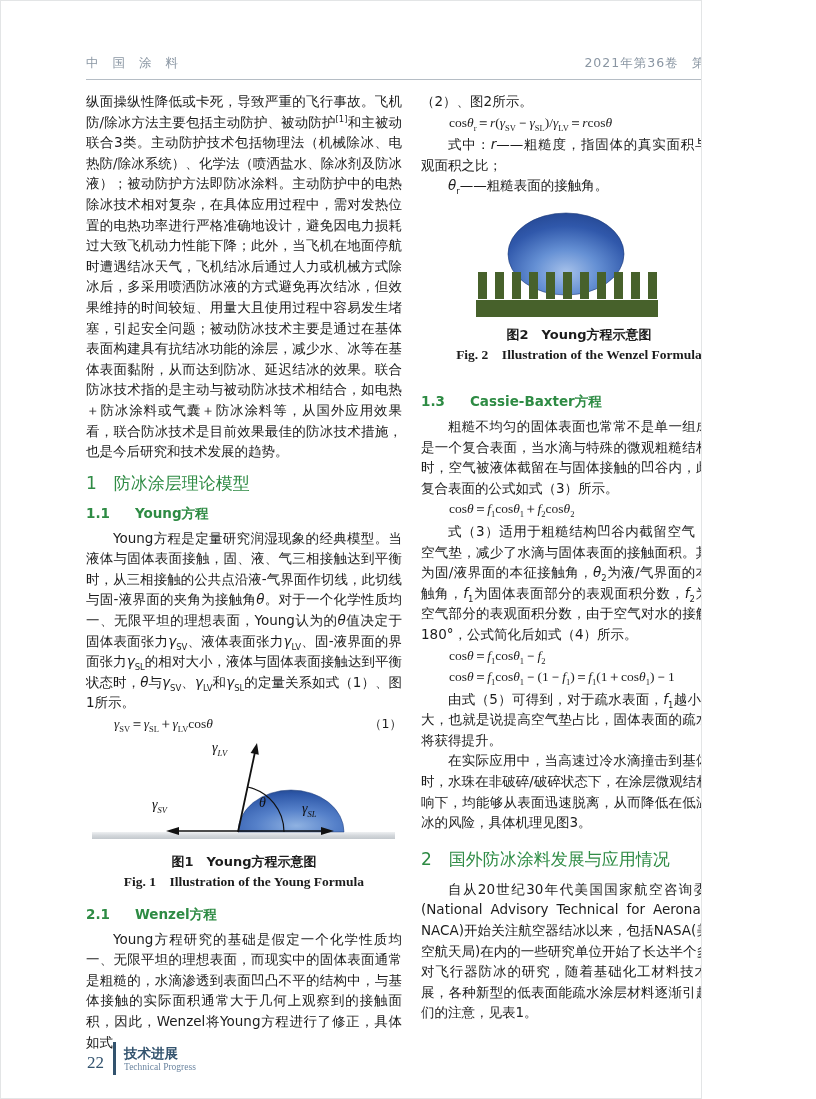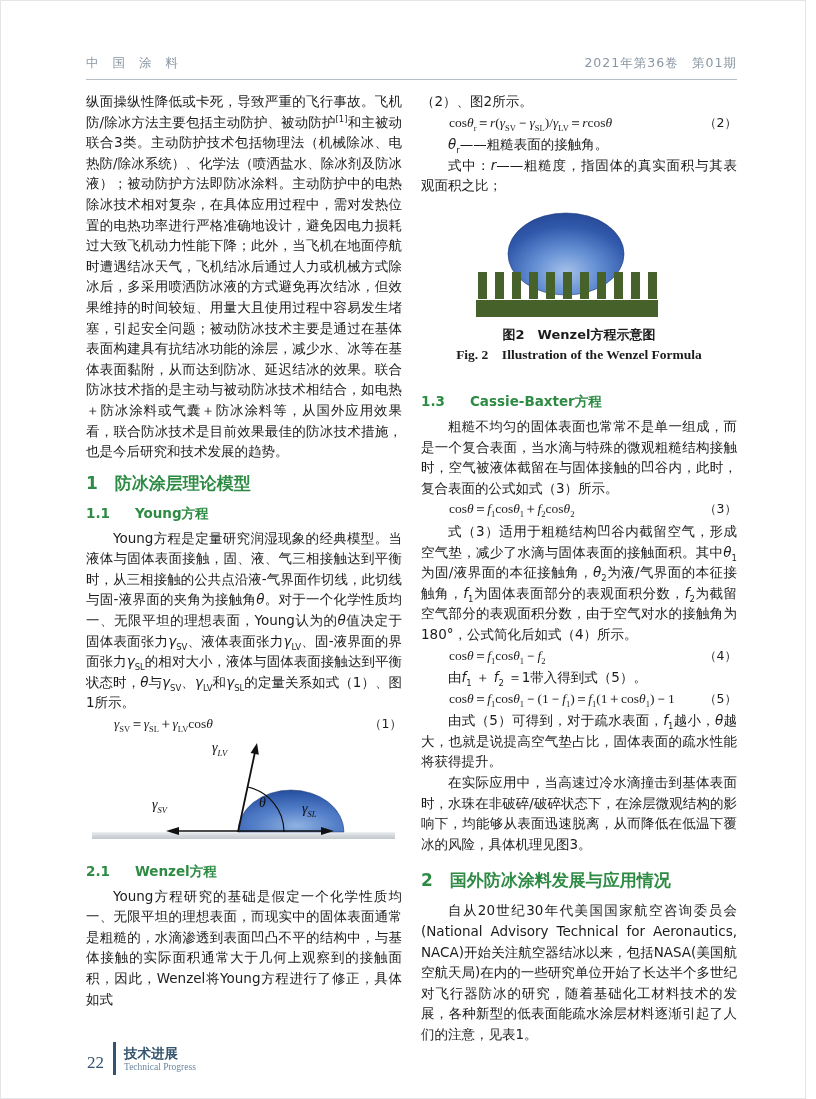--- a/index.html
+++ b/index.html
@@ -7,32 +7,32 @@
     --header-gray:#8a96a3;
     --footer-blue:#33536e;
     --footer-blue-light:#6b85a0;
     --figure-green:#47612b;
     --text-color:#1c1c1c;
     --rule-color:#b5bdc5;
   }
   *{box-sizing:border-box;margin:0;padding:0;}
   html,body{background:#ffffff;}
   body{font-family:"DejaVu Sans",sans-serif;color:var(--text-color);}
-  .page{position:relative;width:806px;height:1099px;background:#fff;overflow:hidden;border:1px solid #e3e5e6;}
+  .page{position:relative;width:702px;height:1099px;background:#fff;overflow:hidden;border:1px solid #e3e5e6;}
   .page-header{position:absolute;left:85px;top:54px;width:651px;display:flex;justify-content:space-between;align-items:flex-end;border-bottom:1px solid var(--rule-color);padding-bottom:7px;}
   .journal-name{font-size:12.5px;color:var(--header-gray);letter-spacing:5px;}
   .issue-info{font-size:12.5px;color:var(--header-gray);letter-spacing:1px;}
   .col{position:absolute;top:90px;width:316px;font-size:13.5px;line-height:20.6px;text-align:justify;}
   .col-left{left:85px;}
   .col-right{left:420px;}
   p.body{text-align:justify;}
   p.ind{text-indent:2em;}
   sup{font-size:8.5px;vertical-align:super;line-height:0;}
   sub{font-size:8.5px;vertical-align:sub;line-height:0;}
-  h1.sec{color:var(--heading-green);font-size:17px;font-weight:bold;margin:9px 0 8px 0;line-height:24px;text-align:left;}
+  h1.sec{color:var(--heading-green);font-size:17px;font-weight:normal;margin:9px 0 8px 0;line-height:24px;text-align:left;}
   h1.sec .sec-num{margin-right:17px;}
   h2.subsec{color:var(--heading-green);font-size:13.5px;font-weight:bold;margin:5px 0 5px 0;line-height:20px;text-align:left;}
   h2.subsec .sec-num{margin-right:25px;}
   .equation{display:flex;justify-content:space-between;align-items:baseline;padding-left:28px;margin:1px 0;font-family:"Liberation Serif",serif;font-size:13.5px;line-height:20.6px;gap:12px;}
   .eq-body{white-space:nowrap;}
   .eq-num{font-family:"DejaVu Sans",sans-serif;font-size:12.5px;}
   .figure{margin:4px 0 2px 0;}
   .fig-canvas{position:relative;}
   .fig-label{position:absolute;font-family:"Liberation Serif",serif;font-size:14px;font-style:italic;color:#111;}
   .fig-caption-zh{text-align:center;font-weight:bold;font-size:13px;line-height:20px;margin-top:3px;}
@@ -96,39 +96,41 @@
           <polygon points="248,92 235,88 235,96" fill="#111"></polygon>
           <line x1="152" y1="93" x2="169" y2="13" stroke="#111" stroke-width="1.8"></line>
           <polygon points="171,4 172.8,15.7 164.6,13.9" fill="#111"></polygon>
           <path d="M161.7,48 A46,46 0 0 1 198,93" fill="none" stroke="#111" stroke-width="1.2"></path>
         </svg>
         <span class="fig-label" style="left:126px;top:-1px;"><i>γ</i><sub>LV</sub></span>
         <span class="fig-label" style="left:66px;top:56px;"><i>γ</i><sub>SV</sub></span>
         <span class="fig-label" style="left:173px;top:54px;"><i>θ</i></span>
         <span class="fig-label" style="left:216px;top:60px;"><i>γ</i><sub>SL</sub></span>
       </div>
+      <div class="fig-caption-zh">图1　Young方程示意图</div>
+      <div class="fig-caption-en">Fig. 1　Illustration of the Young Formula</div>
     </div>
 
     <h2 class="subsec gap-top" style="margin-top:12px;">
       <span class="sec-num">2.1</span><span>Wenzel方程</span>
     </h2>
 
     <p class="body ind">Young方程研究的基础是假定一个化学性质均一、无限平坦的理想表面，而现实中的固体表面通常是粗糙的，水滴渗透到表面凹凸不平的结构中，与基体接触的实际面积通常大于几何上观察到的接触面积，因此，Wenzel将Young方程进行了修正，具体如式</p>
   </div>
 
   <div class="col col-right">
     <p class="body">（2）、图2所示。</p>
 
     <div class="equation">
       <span class="eq-body">cos<i>θ</i><sub>r</sub>＝<i>r</i>(<i>γ</i><sub>SV</sub>－<i>γ</i><sub>SL</sub>)/<i>γ</i><sub>LV</sub>＝<i>r</i>cos<i>θ</i></span>
       <span class="eq-num">（2）</span>
     </div>
 
+    <p class="body ind">式中：<i>r</i>——粗糙度，指固体的真实面积与其表观面积之比；</p>
     <p class="body ind"><i>θ</i><sub>r</sub>——粗糙表面的接触角。</p>
-    <p class="body ind">式中：<i>r</i>——粗糙度，指固体的真实面积与其表观面积之比；</p>
 
     <div class="figure" style="margin-top:8px;">
       <div class="fig-canvas" style="width:316px;height:118px;">
         <svg width="316" height="118" viewBox="0 0 316 118">
           <defs>
             <radialGradient id="ballGrad" cx="0.5" cy="0.72" r="0.78">
               <stop offset="0" stop-color="#a6c1ea"></stop>
               <stop offset="0.35" stop-color="#6590d4"></stop>
               <stop offset="0.72" stop-color="#3058ab"></stop>
               <stop offset="1" stop-color="#23458f"></stop>
@@ -144,21 +146,21 @@
             <rect x="142" y="68" width="9" height="27"></rect>
             <rect x="159" y="68" width="9" height="27"></rect>
             <rect x="176" y="68" width="9" height="27"></rect>
             <rect x="193" y="68" width="9" height="27"></rect>
             <rect x="210" y="68" width="9" height="27"></rect>
             <rect x="227" y="68" width="9" height="27"></rect>
           </g>
           <rect x="55" y="96" width="182" height="17" fill="#47612b"></rect>
         </svg>
       </div>
-      <div class="fig-caption-zh">图2　Wenzel方程示意图</div>
+      <div class="fig-caption-zh">图2　Young方程示意图</div>
       <div class="fig-caption-en">Fig. 2　Illustration of the Wenzel Formula</div>
     </div>
 
     <h2 class="subsec" style="margin-top:26px;">
       <span class="sec-num">1.3</span><span>Cassie-Baxter方程</span>
     </h2>
 
     <p class="body ind">粗糙不均匀的固体表面也常常不是单一组成，而是一个复合表面，当水滴与特殊的微观粗糙结构接触时，空气被液体截留在与固体接触的凹谷内，此时，复合表面的公式如式（3）所示。</p>
 
     <div class="equation">
@@ -166,21 +168,20 @@
       <span class="eq-num">（3）</span>
     </div>
 
     <p class="body ind">式（3）适用于粗糙结构凹谷内截留空气，形成空气垫，减少了水滴与固体表面的接触面积。其中<i>θ</i><sub>1</sub>为固/液界面的本征接触角，<i>θ</i><sub>2</sub>为液/气界面的本征接触角，<i>f</i><sub>1</sub>为固体表面部分的表观面积分数，<i>f</i><sub>2</sub>为截留空气部分的表观面积分数，由于空气对水的接触角为180°，公式简化后如式（4）所示。</p>
 
     <div class="equation">
       <span class="eq-body">cos<i>θ</i>＝<i>f</i><sub>1</sub>cos<i>θ</i><sub>1</sub>－<i>f</i><sub>2</sub></span>
       <span class="eq-num">（4）</span>
     </div>
 
-    <p class="body ind">由<i>f</i><sub>1</sub> ＋ <i>f</i><sub>2</sub> ＝1带入得到式（5）。</p>
 
     <div class="equation">
       <span class="eq-body">cos<i>θ</i>＝<i>f</i><sub>1</sub>cos<i>θ</i><sub>1</sub>－(1－<i>f</i><sub>1</sub>)＝<i>f</i><sub>1</sub>(1＋cos<i>θ</i><sub>1</sub>)－1</span>
       <span class="eq-num">（5）</span>
     </div>
 
     <p class="body ind">由式（5）可得到，对于疏水表面，<i>f</i><sub>1</sub>越小，<i>θ</i>越大，也就是说提高空气垫占比，固体表面的疏水性能将获得提升。</p>
     <p class="body ind">在实际应用中，当高速过冷水滴撞击到基体表面时，水珠在非破碎/破碎状态下，在涂层微观结构的影响下，均能够从表面迅速脱离，从而降低在低温下覆冰的风险，具体机理见图3。</p>
 
     <h1 class="sec" style="margin-top:14px;">

